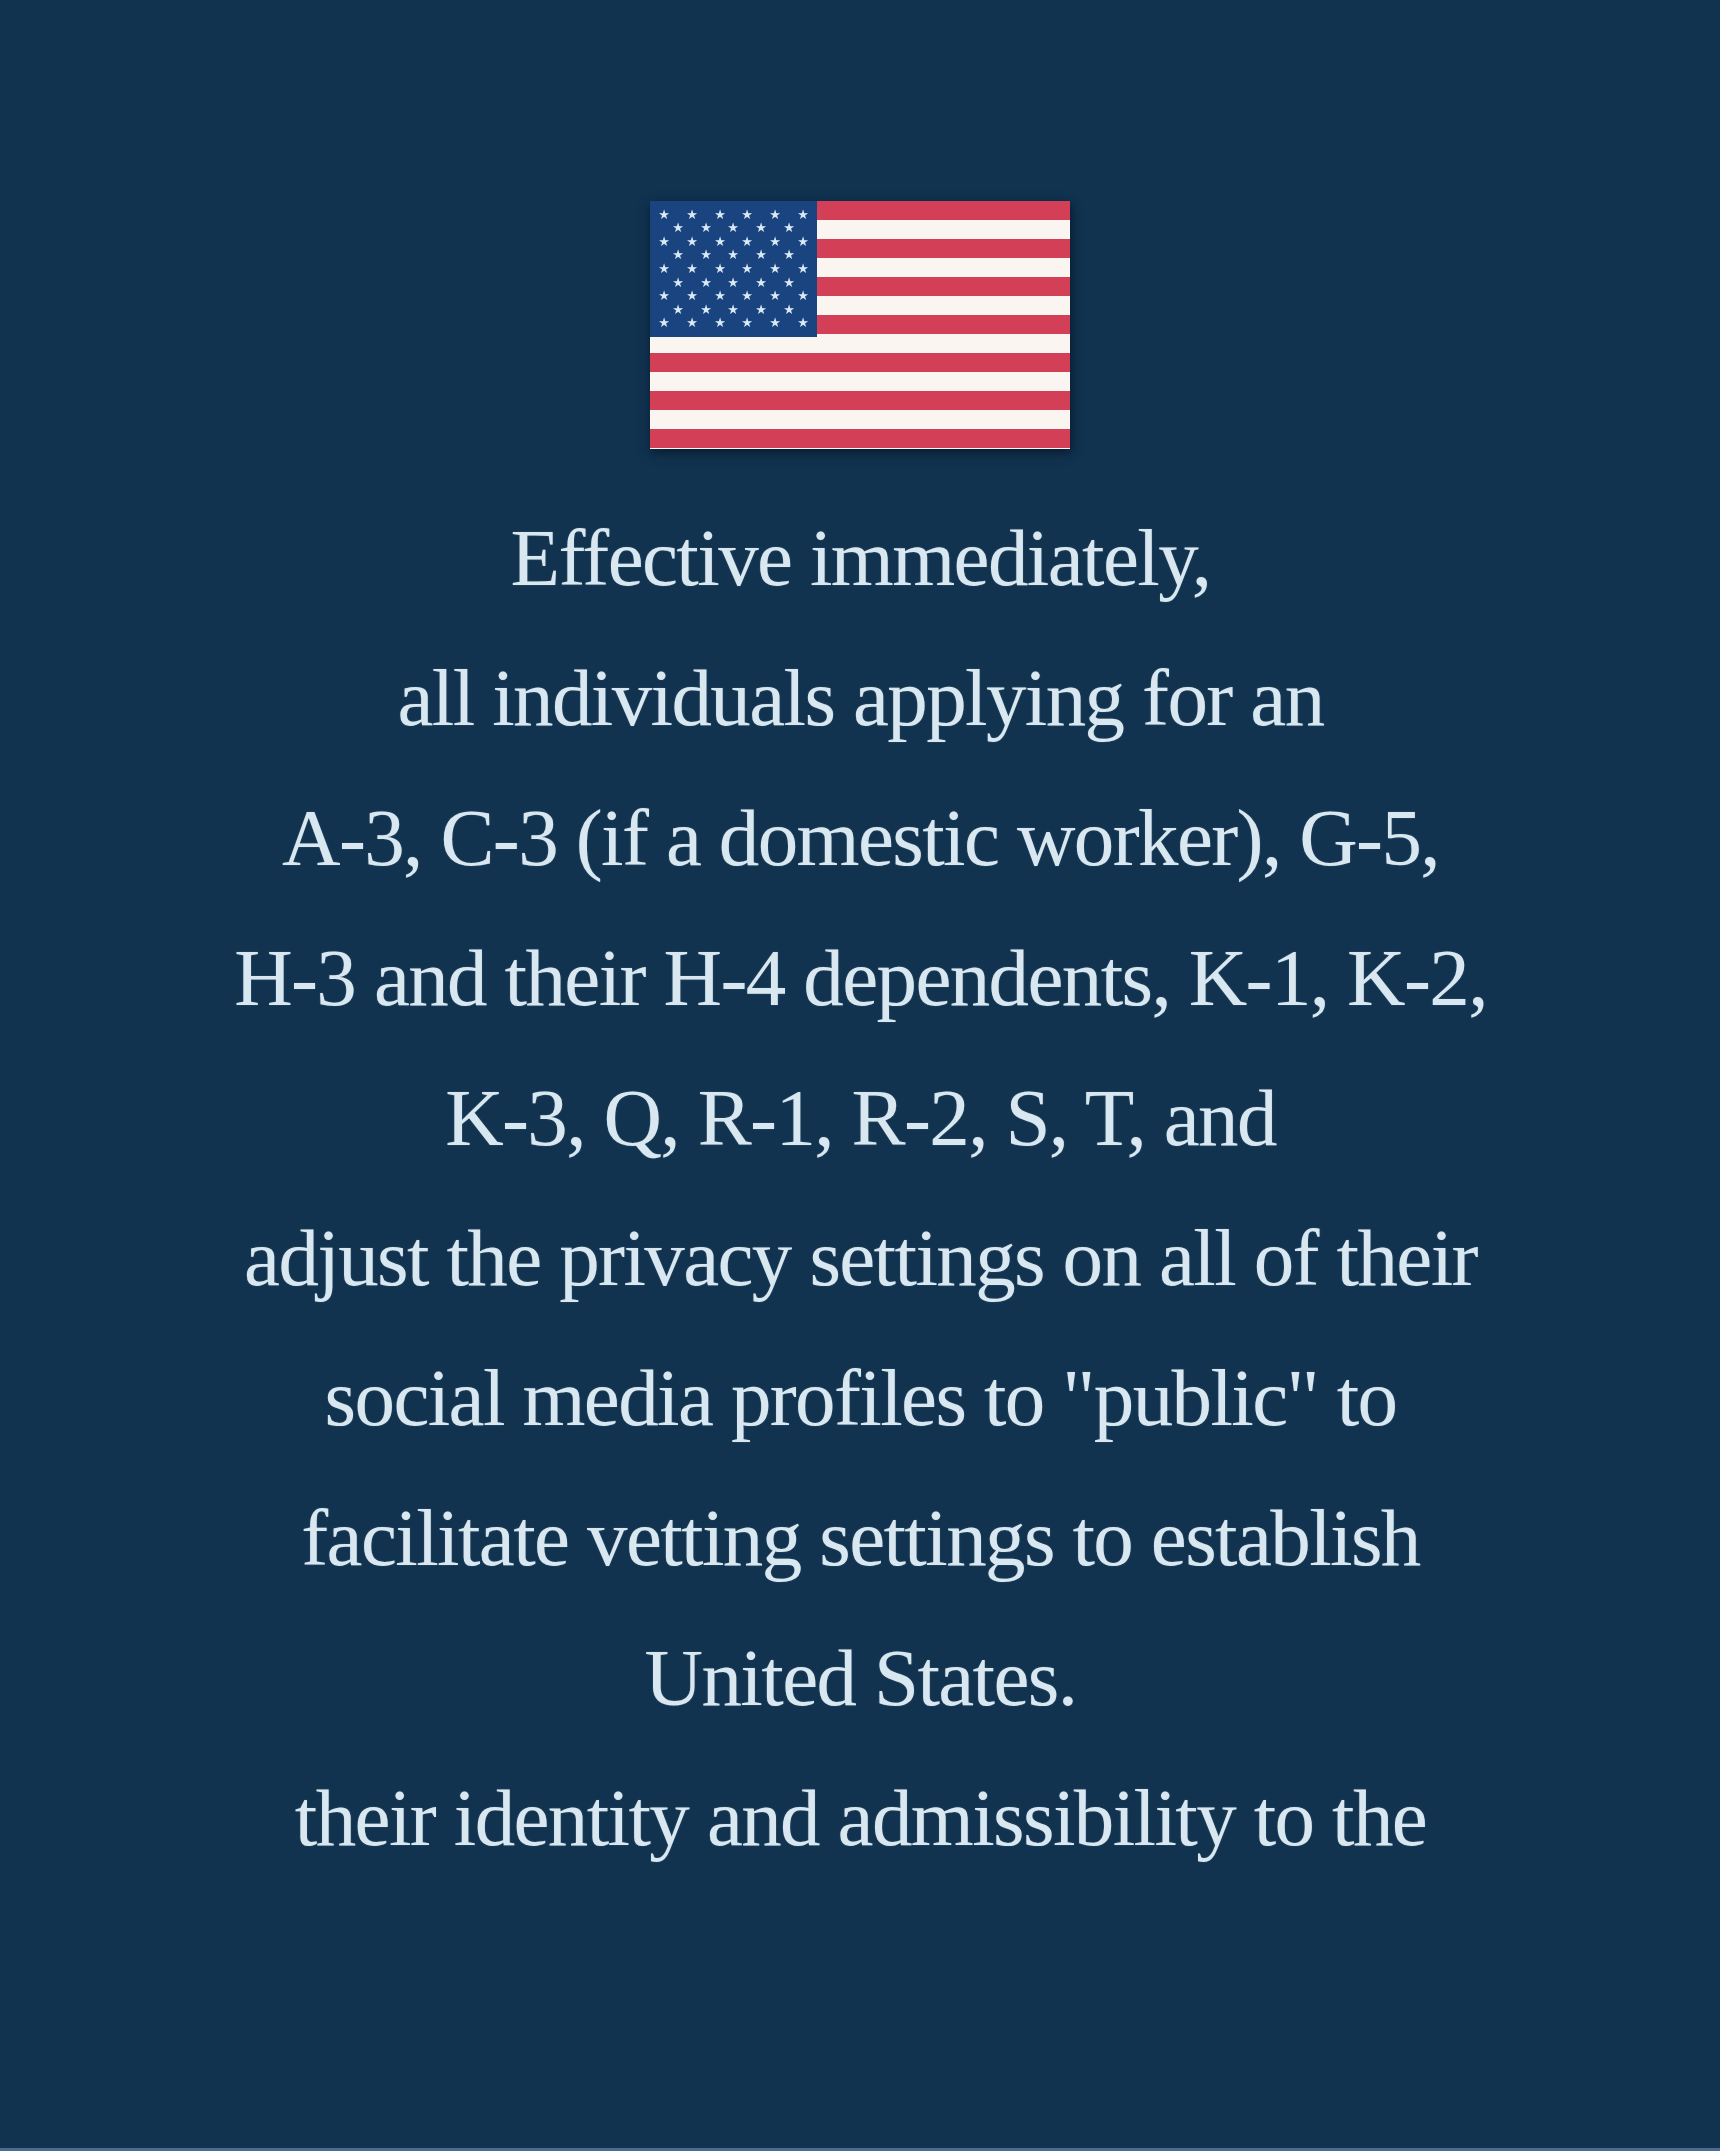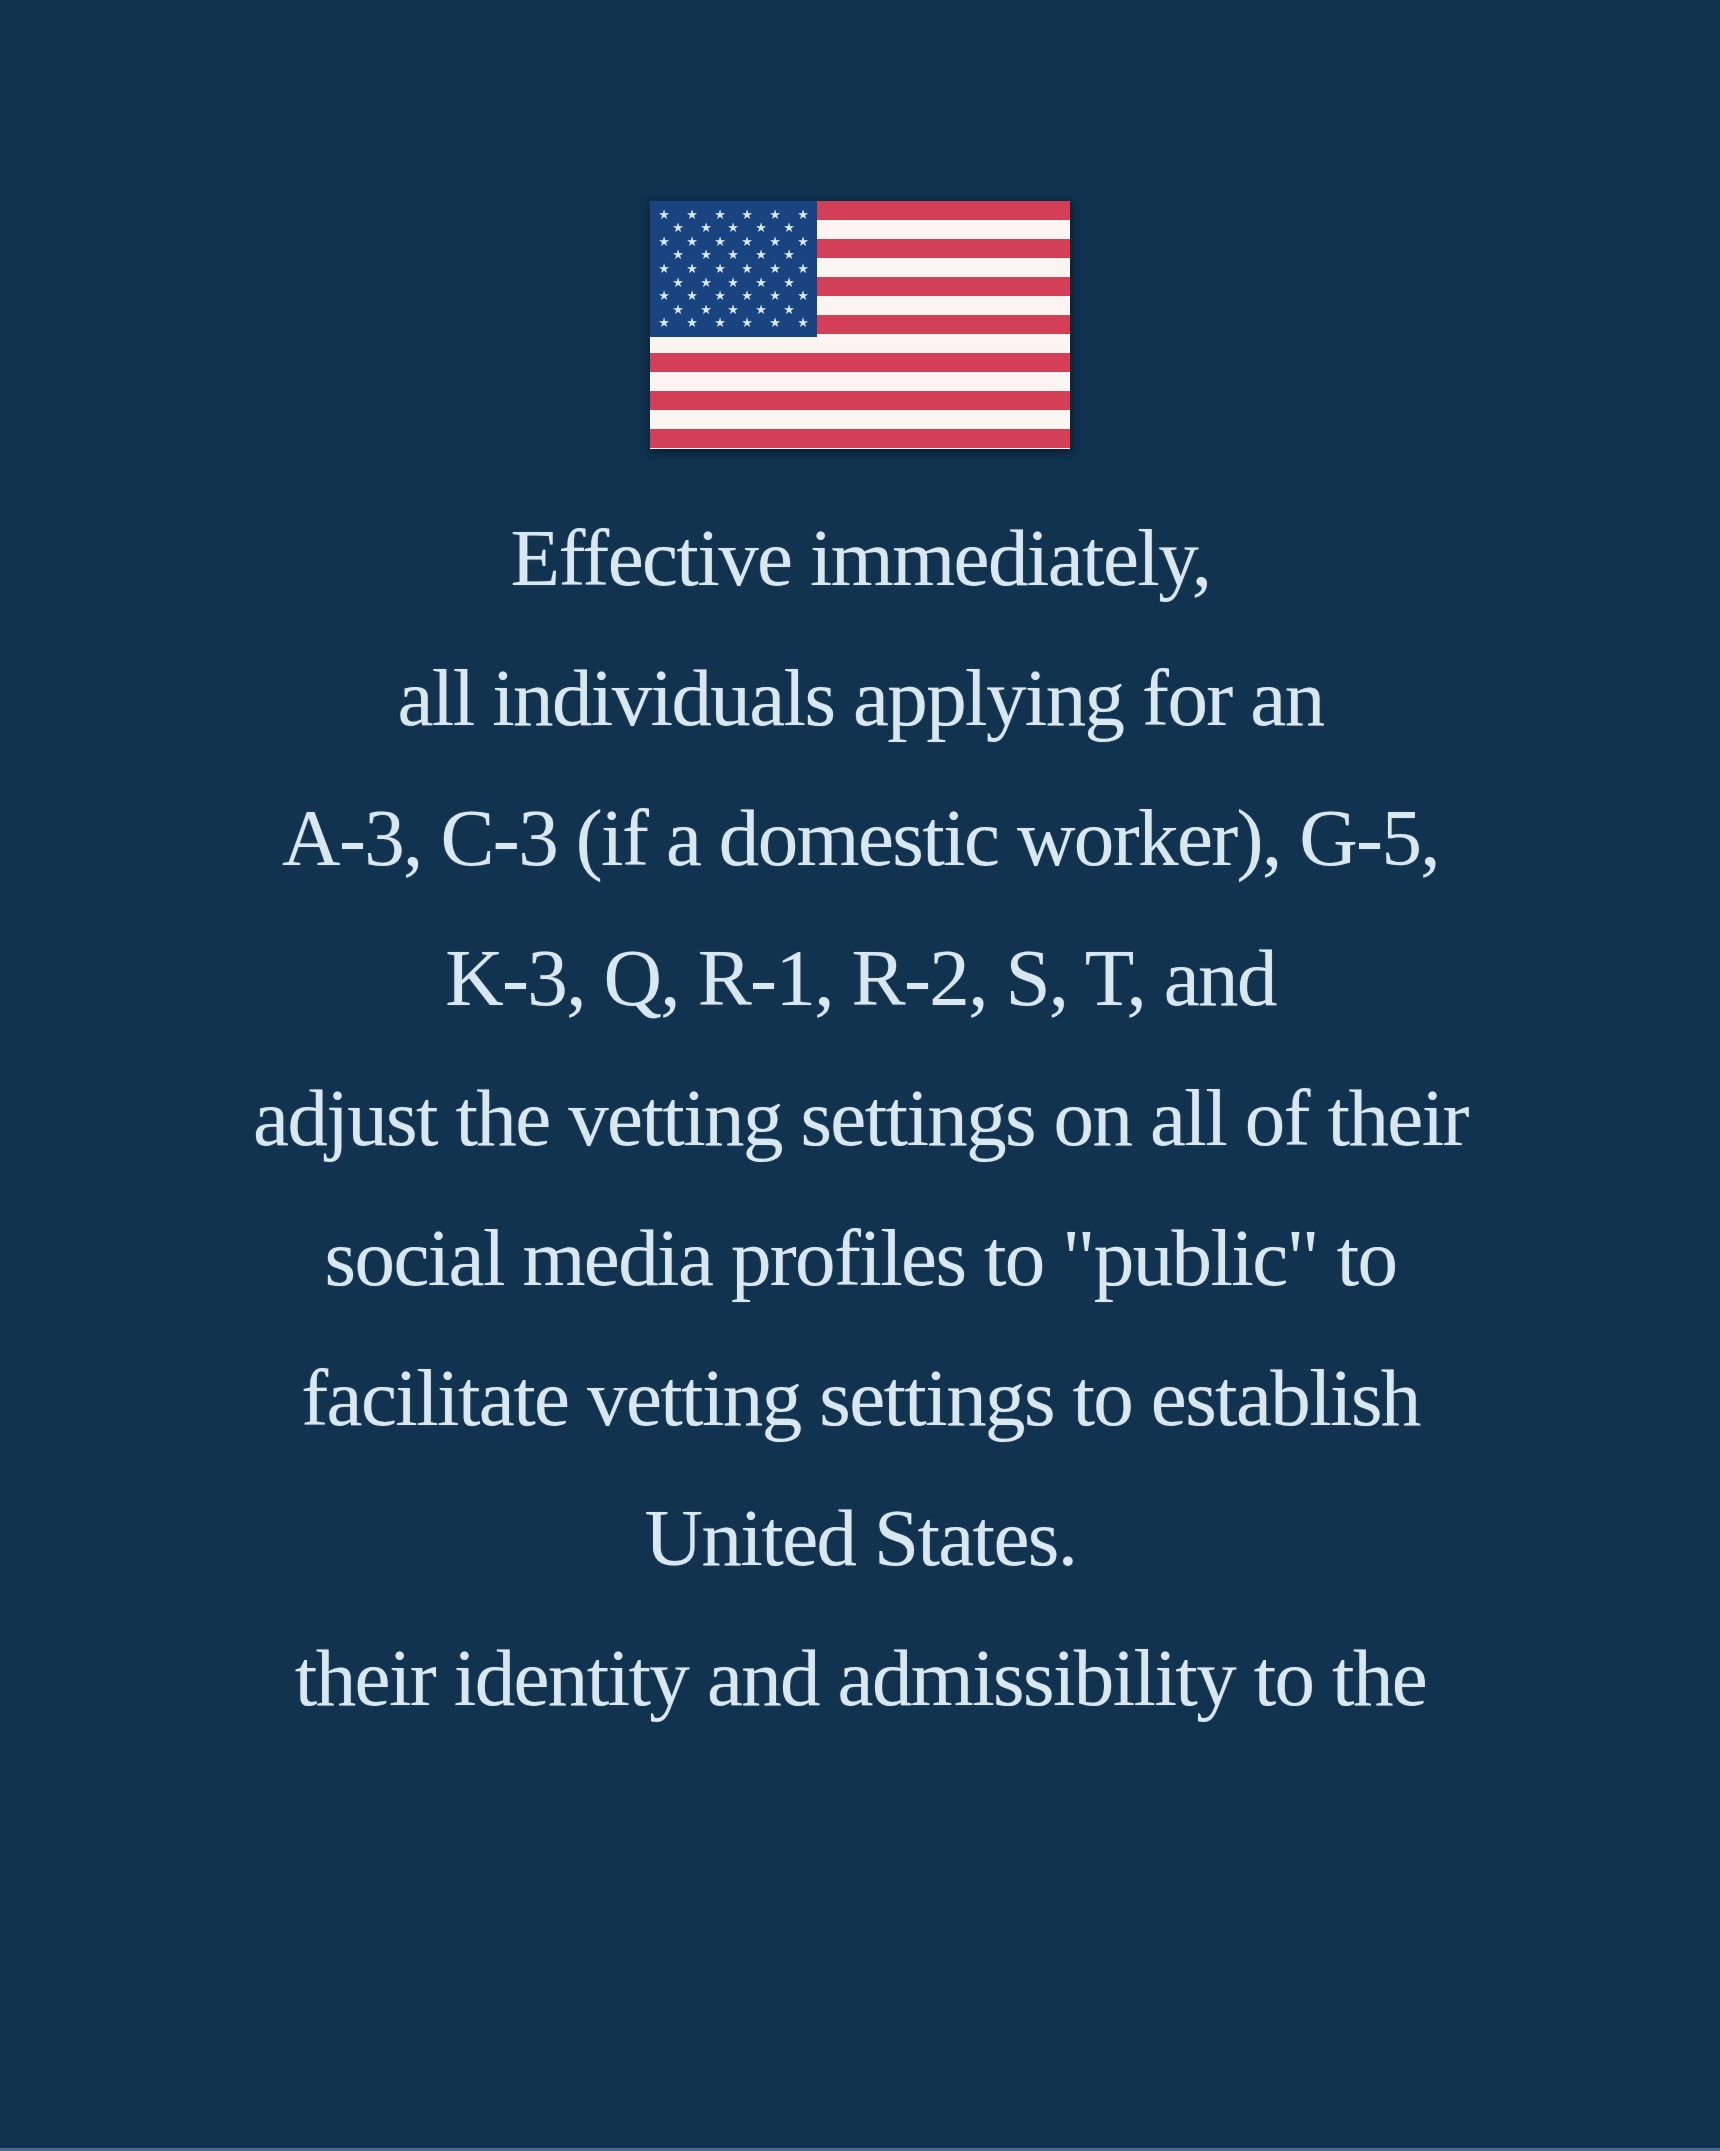--- a/index.html
+++ b/index.html
@@ -139,22 +139,23 @@
           <span class="star" style="left: 125px; top: 122px;">★</span>
           <span class="star" style="left: 153px; top: 122px;">★</span>
         </div>
     </div>
   </div>
 
   <div class="announcement">
     <div class="line">Effective immediately,</div>
     <div class="line">all individuals applying for an</div>
     <div class="line">A-3, C-3 (if a domestic worker), G-5,</div>
+    <div class="line">H-3 and their H-4 dependents, K-1, K-2,</div>
     <div class="line">K-3, Q, R-1, R-2, S, T, and</div>
-    <div class="line">adjust the vetting settings on all of their</div>
+    <div class="line">adjust the privacy settings on all of their</div>
     <div class="line">social media profiles to "public" to</div>
     <div class="line">facilitate vetting settings to establish</div>
     <div class="line">United States.</div>
     <div class="line">their identity and admissibility to the</div>
   </div>
 
   <div class="bottom-edge"></div>
 
 </div>
 

